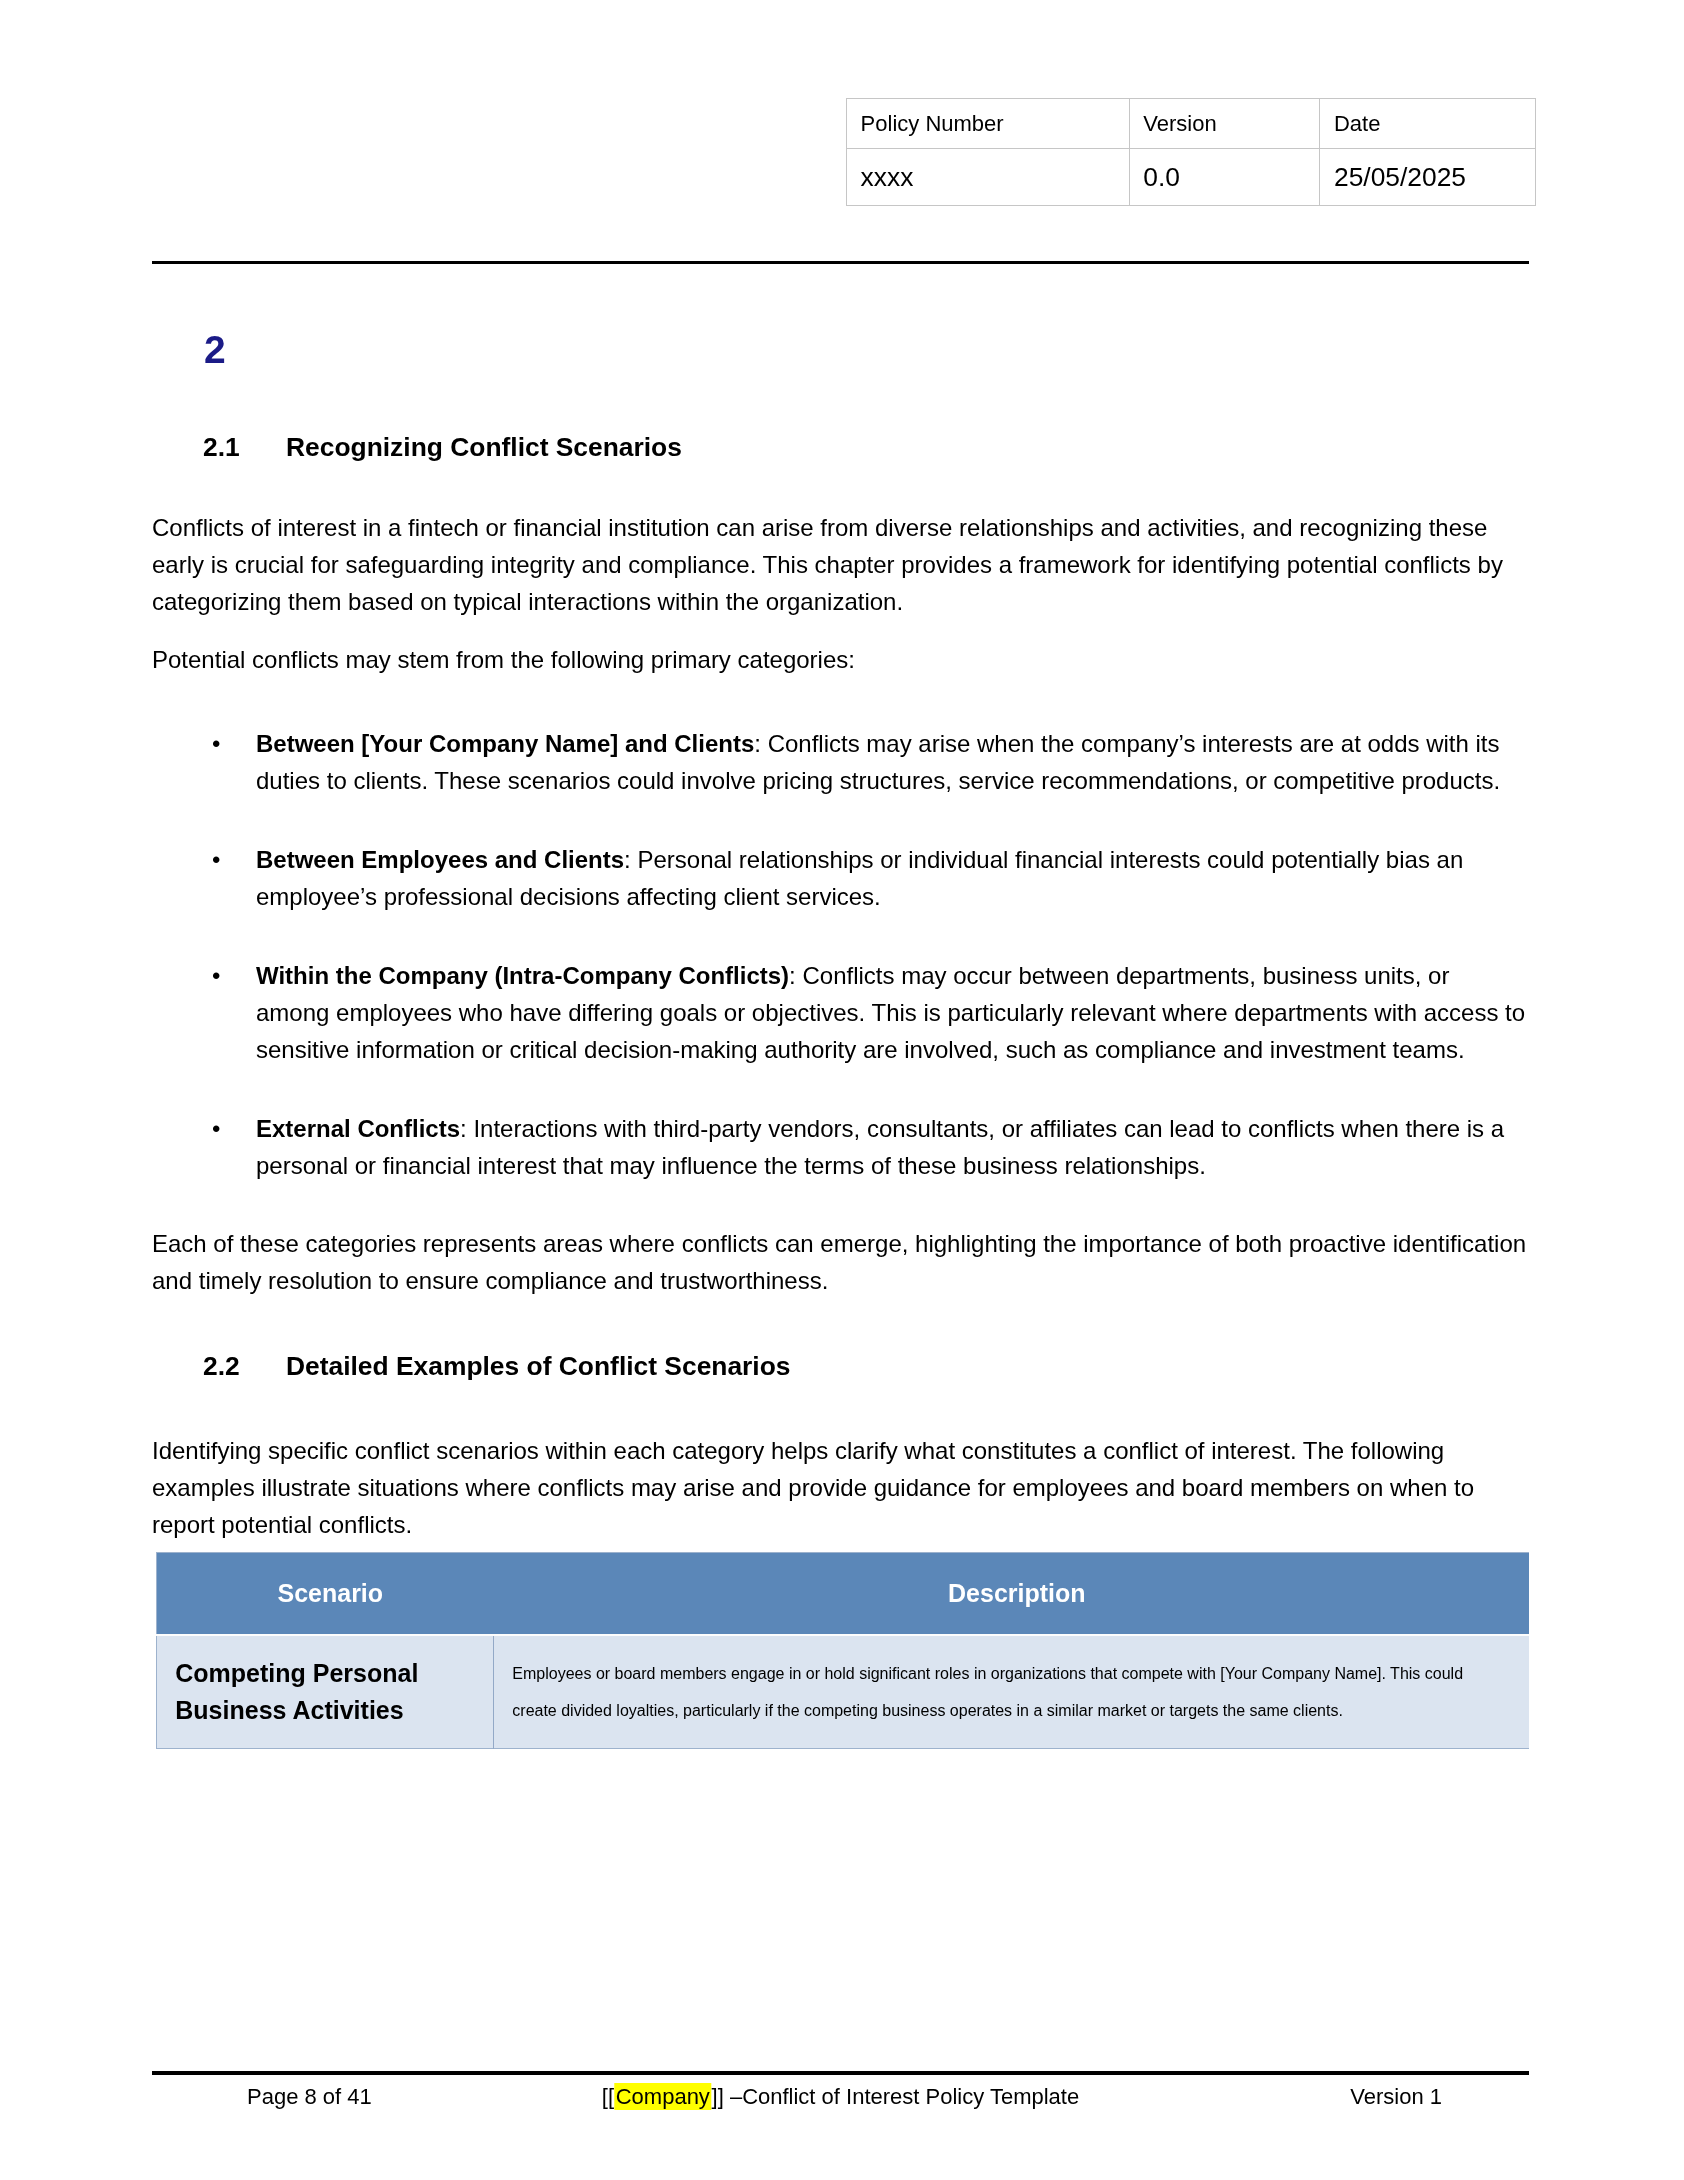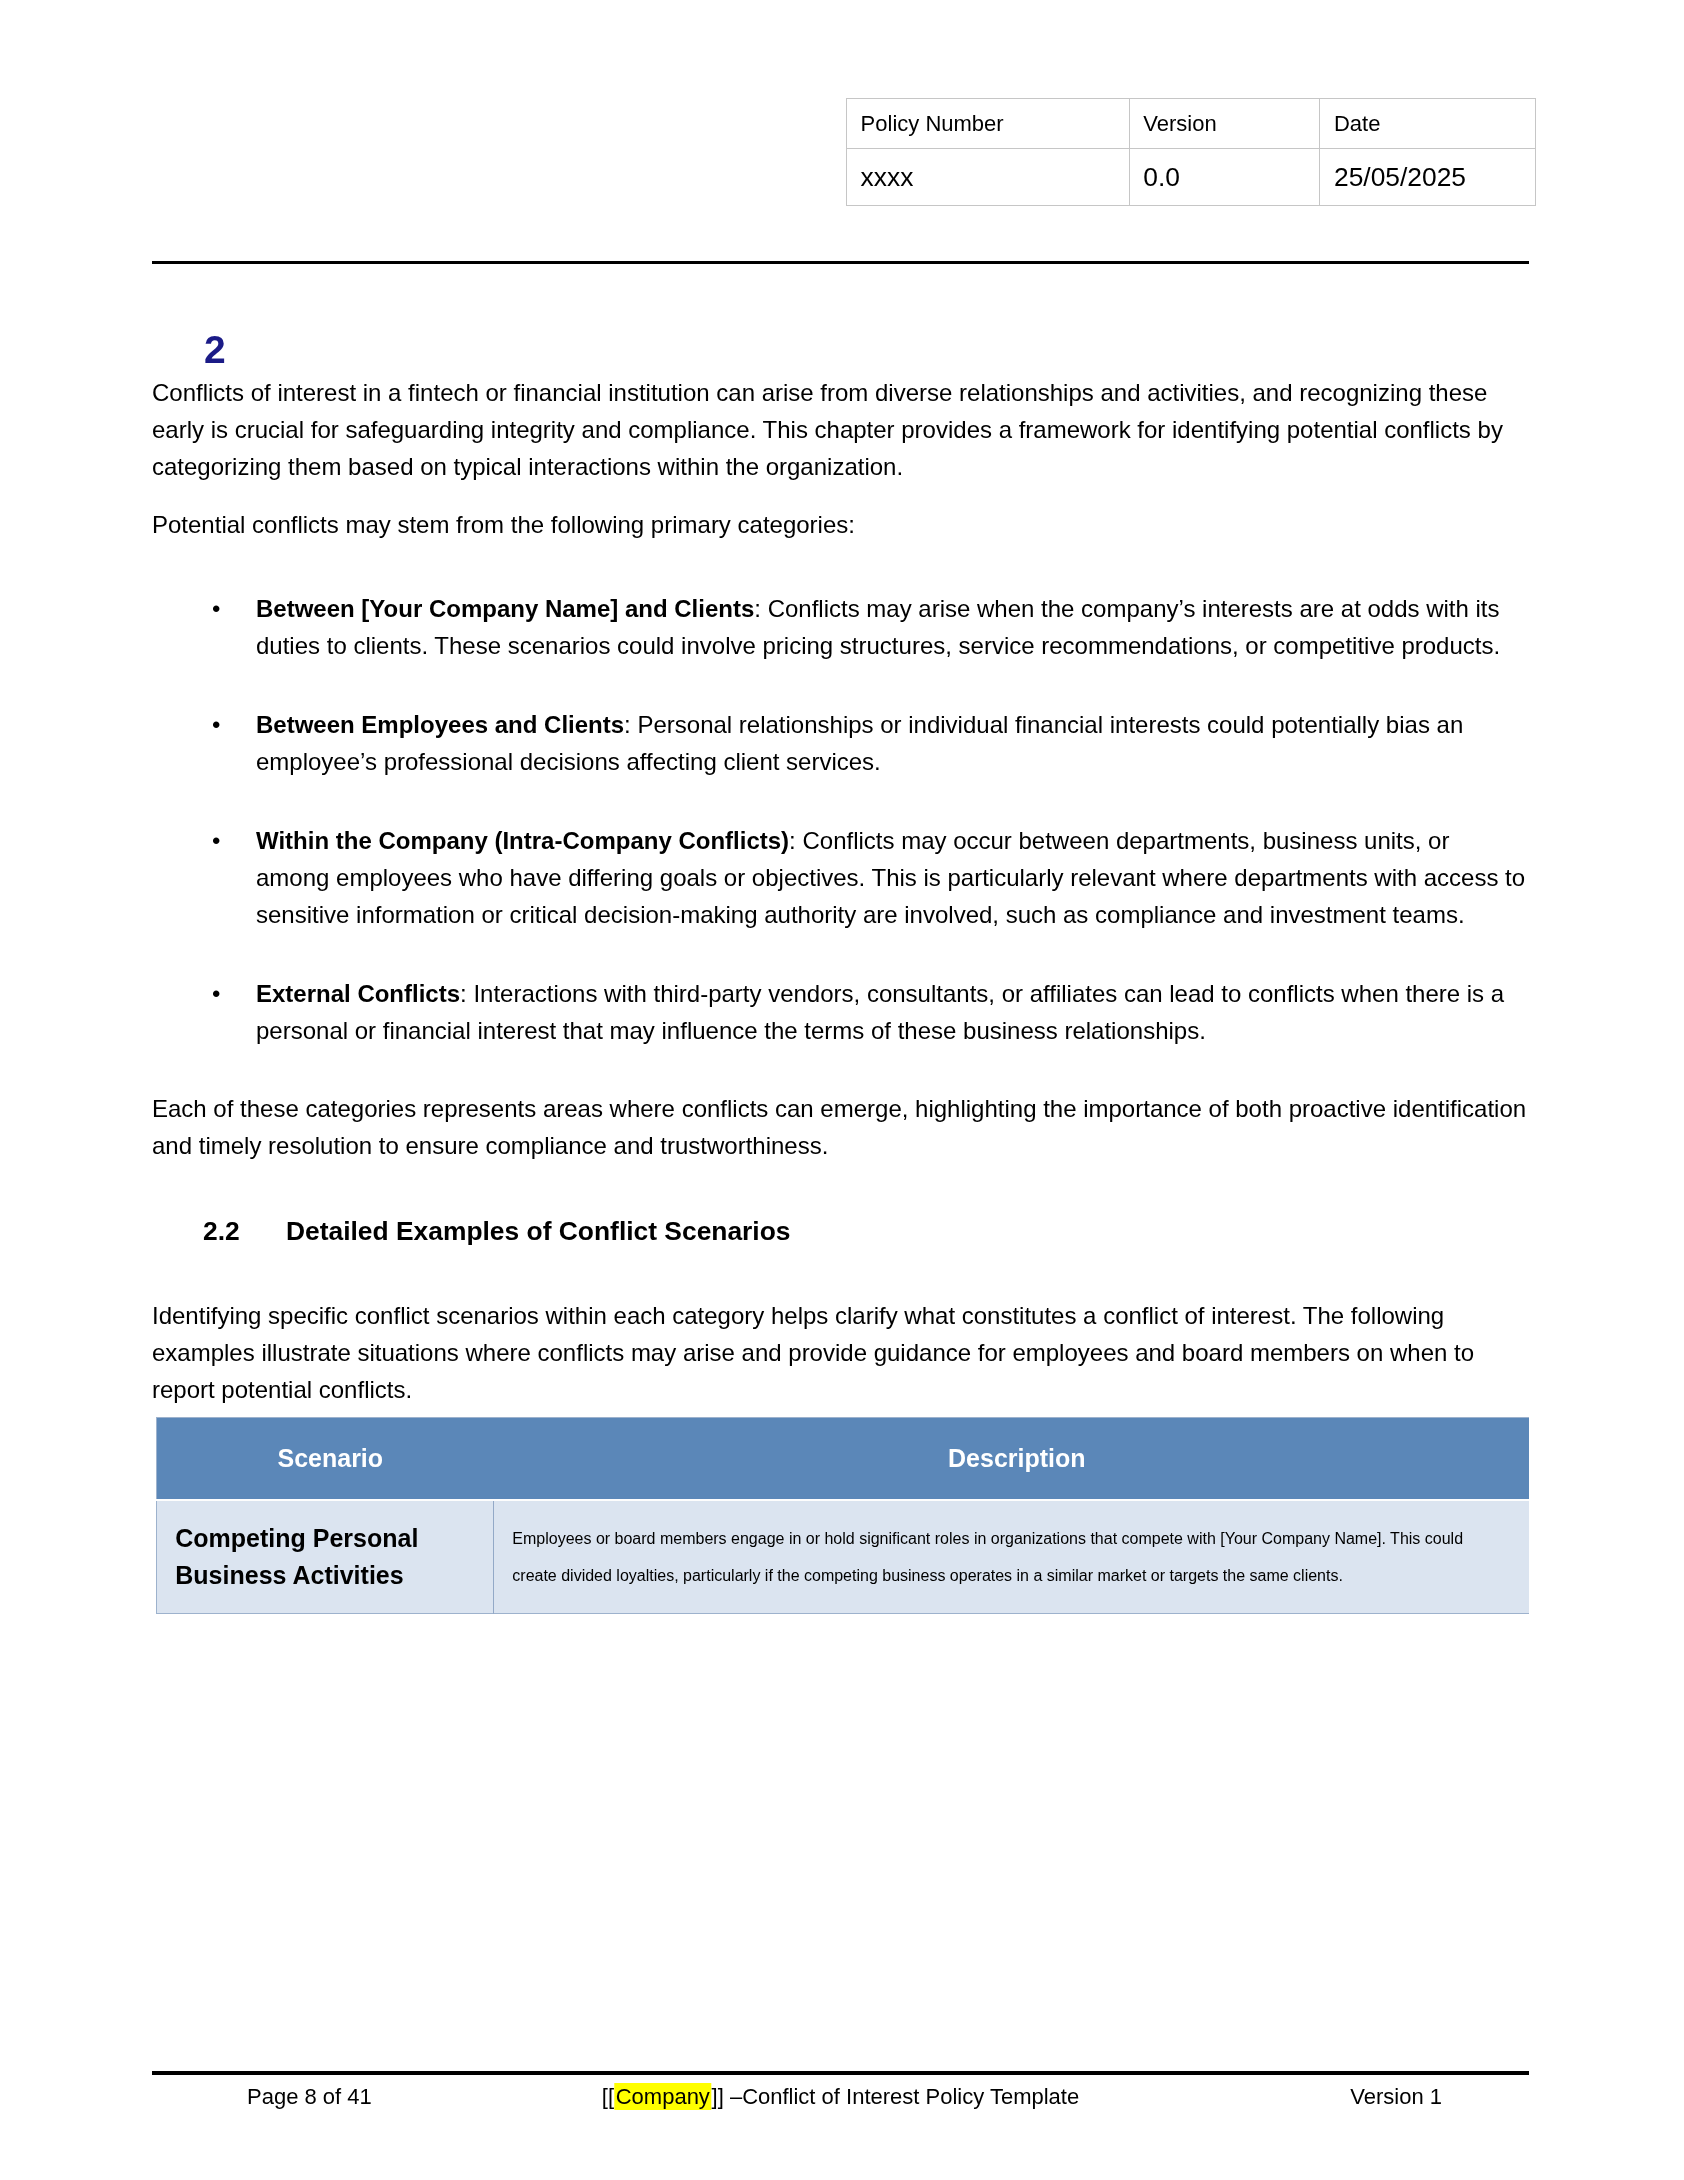--- a/index.html
+++ b/index.html
@@ -22,21 +22,21 @@
   .footer-rule{position:absolute;left:152px;top:2071px;width:1377px;height:4.3px;background:#000;}
 
   
   .content{position:absolute;left:152px;top:0;width:1377px;overflow:hidden;height:2061px;}
   .chapter{display:flex;margin:326px 0 0 52px;font-size:39px;line-height:48px;font-weight:bold;color:#1b1b87;}
   .chapter .num{flex:none;width:62px;}
   .h2{display:flex;font-size:26.4px;line-height:34px;font-weight:bold;color:#000;margin:56px 0 0 51px;}
   .h2 .num{flex:none;width:83px;}
   .h2.second{margin-top:50px;}
   p{margin:0;font-size:24px;line-height:37px;}
-  .p1{}
+  .p1{margin-top:45px;}
   .p2{margin-top:21px;}
   .closing{margin-top:41px;}
   .intro{margin-top:49px;}
 
   ul.bullets{list-style:none;margin:47px 0 0 0;padding:0;}
   ul.bullets li{position:relative;padding-left:104px;font-size:24px;line-height:37px;margin-bottom:42px;}
   ul.bullets li:last-child{margin-bottom:0;}
   ul.bullets li .marker{position:absolute;left:60px;top:0;}
   ul.bullets li .lead{font-weight:bold;}
 
@@ -82,20 +82,24 @@
     </table>
 
   <div class="top-rule"></div>
 
   <div class="content">
 
     <div class="chapter">
       <span class="num">2</span>
     </div>
 
+    <div class="h2">
+      <span class="num">2.1</span>
+      <span>Recognizing Conflict Scenarios</span>
+    </div>
 
     <p class="p1">Conflicts of interest in a fintech or financial institution can arise from diverse relationships and activities, and recognizing these early is crucial for safeguarding integrity and compliance. This chapter provides a framework for identifying potential conflicts by categorizing them based on typical interactions within the organization.</p>
 
     <p class="p2">Potential conflicts may stem from the following primary categories:</p>
 
     <ul class="bullets">
       <li>
         <span class="marker">•</span>
         <span class="lead">Between [Your Company Name] and Clients</span><span>: Conflicts may arise when the company’s interests are at odds with its duties to clients. These scenarios could involve pricing structures, service recommendations, or competitive products.</span>
       </li>

